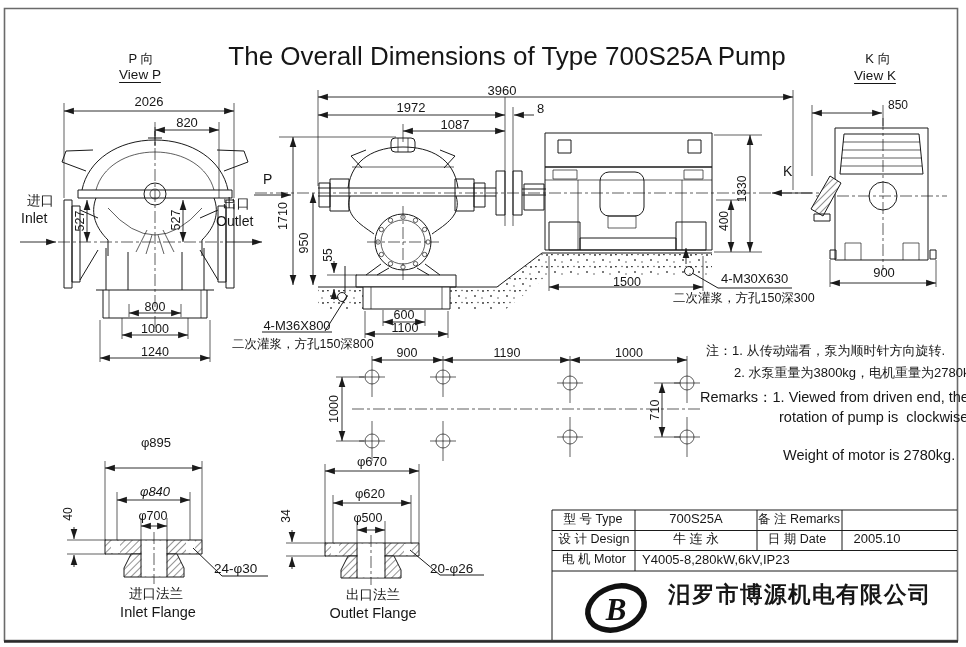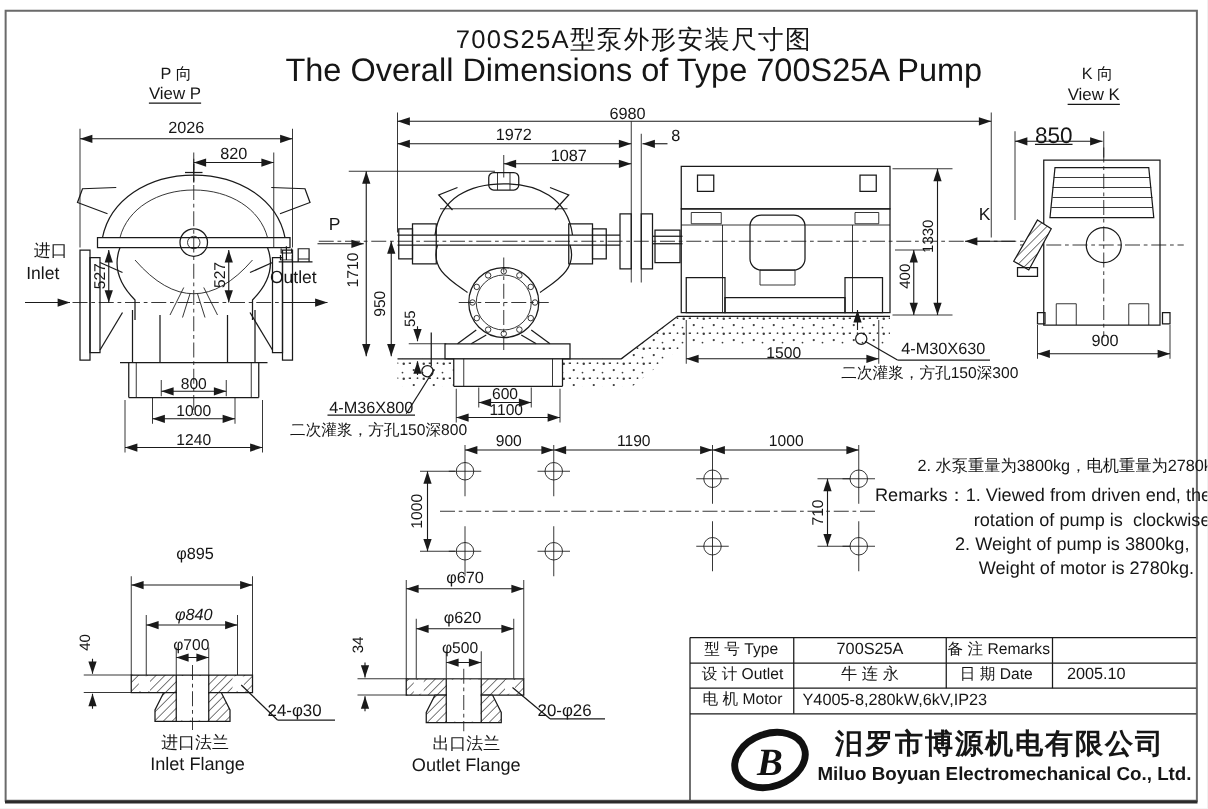--- a/index.html
+++ b/index.html
@@ -368,40 +368,39 @@
     <line class="ln" x1="635" y1="510" x2="635" y2="571"></line>
     <line class="ln" x1="757" y1="510" x2="757" y2="550.5"></line>
     <line class="ln" x1="842" y1="510" x2="842" y2="550.5"></line>
   </g>
   <g>
     <ellipse cx="616" cy="608" rx="29" ry="21" fill="none" stroke="#111" stroke-width="5.5" transform="rotate(-20 616 608)"></ellipse>
     <text x="616" y="620" text-anchor="middle" font-size="31" font-style="italic" font-weight="900" font-family="Liberation Serif, DejaVu Serif, serif" fill="#111">B</text>
   </g>
 </svg>
 
-<span class="lb" style="left:507px;top:22px;font-size:20.5px;letter-spacing:1px;">700S25A型泵外形安装尺寸图</span>
 <span class="lb" style="left:507px;top:43px;font-size:26px;">The Overall Dimensions of Type 700S25A Pump</span>
 
 <span class="lb" style="left:141px;top:52px;font-size:13px;">P 向</span>
 <span class="lb u" style="left:140px;top:68px;font-size:13.5px;">View P</span>
 <span class="lb" style="left:149px;top:95px;font-size:13px;">2026</span>
 <span class="lb" style="left:187px;top:116px;font-size:13px;">820</span>
 <span class="lb rot" style="left:80px;top:221px;font-size:12.5px;">527</span>
 <span class="lb rot" style="left:176px;top:220px;font-size:12.5px;">527</span>
 <span class="lb la" style="left:27px;top:194px;font-size:13.5px;">进口</span>
 <span class="lb la" style="left:21px;top:211px;font-size:14px;">Inlet</span>
-<span class="lb la" style="left:223px;top:197px;font-size:13.5px;text-decoration:underline;">出口</span>
+<span class="lb la" style="left:223px;top:197px;font-size:13.5px;">出口</span>
 <span class="lb la" style="left:216px;top:214px;font-size:14px;">Outlet</span>
 <span class="lb" style="left:155px;top:301px;font-size:12.5px;">800</span>
 <span class="lb" style="left:155px;top:323px;font-size:12.5px;">1000</span>
 <span class="lb" style="left:155px;top:346px;font-size:12.5px;">1240</span>
 
 <span class="lb la" style="left:263px;top:172px;font-size:14px;">P</span>
 <span class="lb la" style="left:783px;top:164px;font-size:14px;">K</span>
-<span class="lb" style="left:502px;top:84px;font-size:13px;">6980</span>
+<span class="lb" style="left:502px;top:84px;font-size:13px;">3960</span>
 <span class="lb" style="left:411px;top:101px;font-size:13px;">1972</span>
 <span class="lb" style="left:455px;top:118px;font-size:13px;">1087</span>
 <span class="lb la" style="left:537px;top:102px;font-size:13px;">8</span>
 <span class="lb rot" style="left:283px;top:216px;font-size:12.5px;">1710</span>
 <span class="lb rot" style="left:304px;top:243px;font-size:12.5px;">950</span>
 <span class="lb rot" style="left:328px;top:255px;font-size:12px;">55</span>
 <span class="lb" style="left:404px;top:309px;font-size:12.5px;">600</span>
 <span class="lb" style="left:405px;top:322px;font-size:12.5px;">1100</span>
 <span class="lb" style="left:407px;top:347px;font-size:12.5px;">900</span>
 <span class="lb" style="left:507px;top:347px;font-size:12.5px;">1190</span>
@@ -411,27 +410,27 @@
 <span class="lb" style="left:297px;top:319px;font-size:13px;">4-M36X800</span>
 <span class="lb la" style="left:232px;top:338px;font-size:12.5px;">二次灌浆，方孔150深800</span>
 <span class="lb" style="left:627px;top:276px;font-size:12.5px;">1500</span>
 <span class="lb rot" style="left:724px;top:221px;font-size:12px;">400</span>
 <span class="lb rot" style="left:742px;top:189px;font-size:12px;">1330</span>
 <span class="lb la" style="left:721px;top:272px;font-size:13px;">4-M30X630</span>
 <span class="lb la" style="left:673px;top:292px;font-size:12.5px;">二次灌浆，方孔150深300</span>
 
 <span class="lb" style="left:878px;top:52px;font-size:13px;">K 向</span>
 <span class="lb u" style="left:875px;top:69px;font-size:13.5px;">View K</span>
-<span class="lb" style="left:843px;top:99px;font-size:18px;text-decoration:underline;">850</span>
+<span class="lb" style="left:898px;top:99px;font-size:12px;">850</span>
 <span class="lb" style="left:884px;top:266px;font-size:13px;">900</span>
 
+<span class="lb la" style="left:706px;top:344px;font-size:13px;">注：1. 从传动端看，泵为顺时针方向旋转.</span>
 <span class="lb la" style="left:734px;top:366px;font-size:13px;">2. 水泵重量为3800kg，电机重量为2780kg.</span>
 <span class="lb la" style="left:700px;top:390px;font-size:14.5px;">Remarks：1. Viewed from driven end, the</span>
 <span class="lb la" style="left:779px;top:410px;font-size:14.5px;">rotation of pump is  clockwise.</span>
-<span class="lb la" style="left:764px;top:429px;font-size:14.5px;">2. Weight of pump is 3800kg,</span>
 <span class="lb la" style="left:783px;top:448px;font-size:14.5px;">Weight of motor is 2780kg.</span>
 
 <span class="lb" style="left:156px;top:436px;font-size:13px;">φ895</span>
 <span class="lb" style="left:155px;top:485px;font-size:13px;font-style:italic;">φ840</span>
 <span class="lb" style="left:153px;top:510px;font-size:12.5px;">φ700</span>
 <span class="lb rot" style="left:68px;top:514px;font-size:12px;">40</span>
 <span class="lb la" style="left:214px;top:562px;font-size:13.5px;">24-φ30</span>
 <span class="lb" style="left:156px;top:587px;font-size:13.5px;">进口法兰</span>
 <span class="lb" style="left:158px;top:605px;font-size:14.5px;">Inlet Flange</span>
 
@@ -440,22 +439,21 @@
 <span class="lb" style="left:368px;top:512px;font-size:12.5px;">φ500</span>
 <span class="lb rot" style="left:286px;top:516px;font-size:12px;">34</span>
 <span class="lb la" style="left:430px;top:562px;font-size:13.5px;">20-φ26</span>
 <span class="lb" style="left:373px;top:588px;font-size:13.5px;">出口法兰</span>
 <span class="lb" style="left:373px;top:606px;font-size:14.5px;">Outlet Flange</span>
 
 <span class="lb" style="left:593px;top:513px;font-size:12.5px;">型 号 Type</span>
 <span class="lb" style="left:696px;top:512px;font-size:13px;">700S25A</span>
 <span class="lb" style="left:799px;top:513px;font-size:12.5px;">备 注 Remarks</span>
 <span class="lb" style="left:900px;top:513px;font-size:12.5px;"></span>
-<span class="lb" style="left:594px;top:533px;font-size:12.5px;">设 计 Outlet</span>
+<span class="lb" style="left:594px;top:533px;font-size:12.5px;">设 计 Design</span>
 <span class="lb" style="left:696px;top:532px;font-size:13px;">牛 连 永</span>
 <span class="lb" style="left:797px;top:533px;font-size:12.5px;">日 期 Date</span>
 <span class="lb" style="left:877px;top:532px;font-size:13px;">2005.10</span>
 <span class="lb" style="left:594px;top:553px;font-size:12.5px;">电 机 Motor</span>
 <span class="lb la" style="left:642px;top:553px;font-size:13px;">Y4005-8,280kW,6kV,IP23</span>
 <span class="lb la b" style="left:668px;top:584px;font-size:22.5px;letter-spacing:1.5px;">汨罗市博源机电有限公司</span>
-<span class="lb la b" style="left:654px;top:612px;font-size:15px;">Miluo Boyuan Electromechanical Co., Ltd.</span>
 
 </div>
 
 </body></html>

